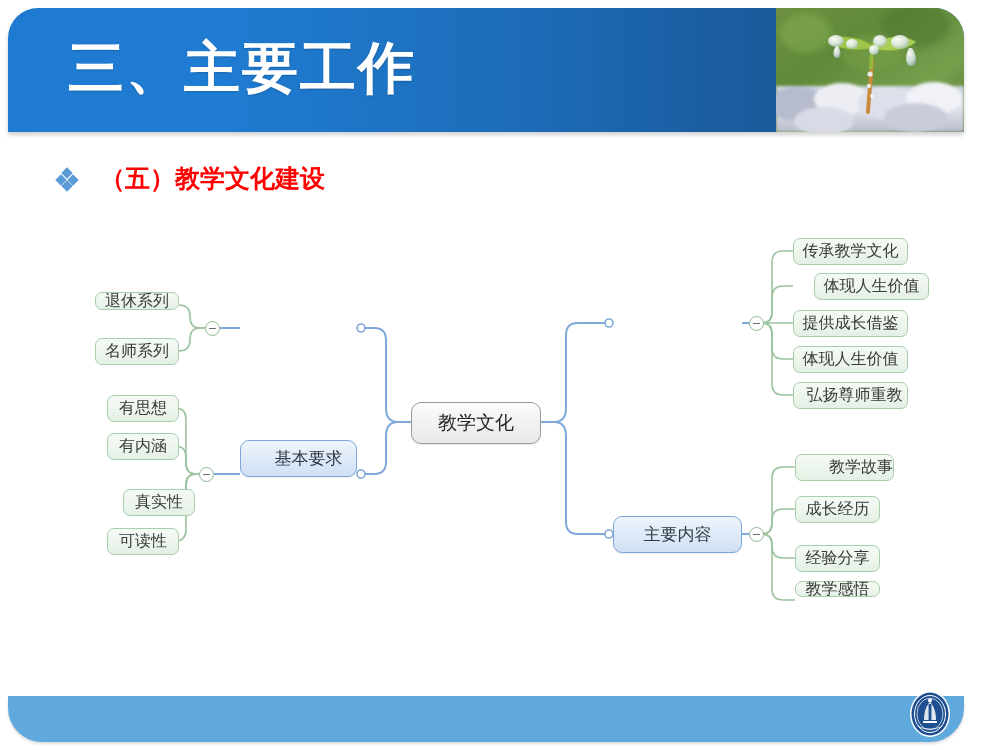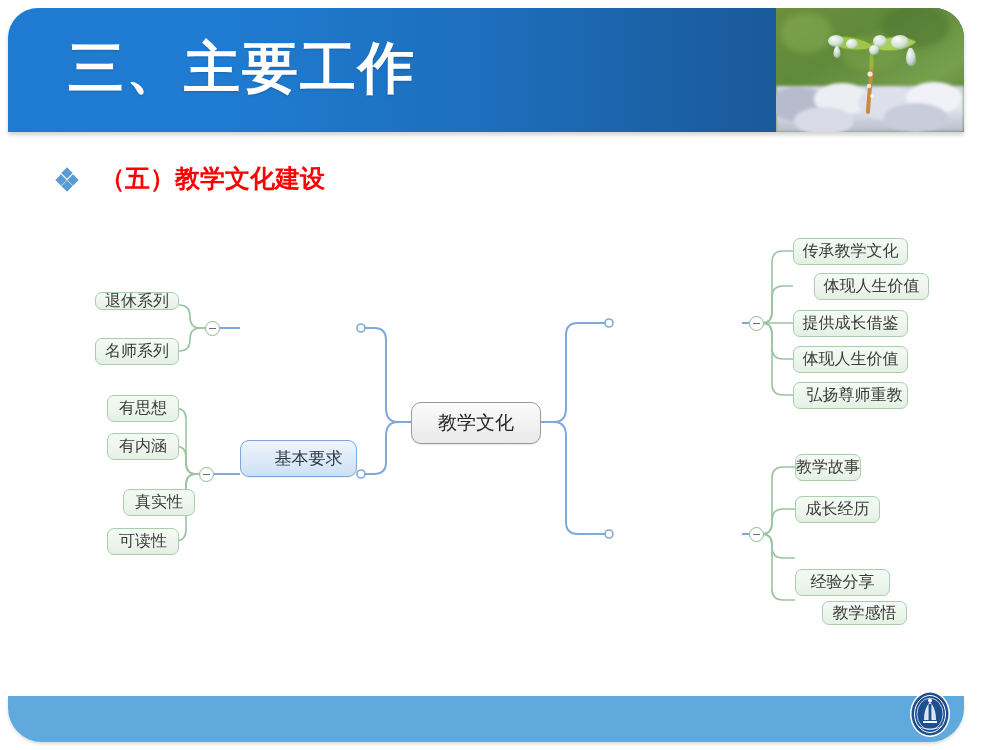--- a/index.html
+++ b/index.html
@@ -297,20 +297,23 @@
     </svg>
 
     <div class="node center" style="left:411px; top:192px; width:130px; height:42px;">
       <span>教学文化</span>
     </div>
 
     <div class="node branch" style="left:240px; top:230px; width:117px; height:37px;padding-left:20px;">
       <span>基本要求</span>
     </div>
 
+    <div class="node branch" style="left:613px; top:306px; width:129px; height:37px;">
+      <span>主要内容</span>
+    </div>
 
     <div class="node leaf" style="left:95px; top:82px; width:84px; height:18px;">
       <span>退休系列</span>
     </div>
     <div class="node leaf" style="left:95px; top:128px; width:84px; height:27px;">
       <span>名师系列</span>
     </div>
 
     <div class="node leaf" style="left:107px; top:185px; width:72px; height:27px;">
       <span>有思想</span>
@@ -334,30 +337,30 @@
     <div class="node leaf" style="left:793px; top:100px; width:115px; height:27px;">
       <span>提供成长借鉴</span>
     </div>
     <div class="node leaf" style="left:793px; top:136px; width:115px; height:27px;">
       <span>体现人生价值</span>
     </div>
     <div class="node leaf" style="left:793px; top:172px; width:115px; height:27px;padding-left:8px;">
       <span>弘扬尊师重教</span>
     </div>
 
-    <div class="node leaf" style="left:795px; top:244px; width:66px; height:27px;">
+    <div class="node leaf" style="left:795px; top:244px; width:99px; height:27px;justify-content:flex-end;">
       <span>教学故事</span>
     </div>
     <div class="node leaf" style="left:795px; top:286px; width:85px; height:27px;">
       <span>成长经历</span>
     </div>
-    <div class="node leaf" style="left:795px; top:335px; width:95px; height:27px;margin-top:24px;">
+    <div class="node leaf" style="left:795px; top:335px; width:85px; height:27px;">
       <span>经验分享</span>
     </div>
-    <div class="node leaf" style="left:795px; top:391px; width:85px; height:24px;margin-left:27px;">
+    <div class="node leaf" style="left:795px; top:371px; width:85px; height:16px;">
       <span>教学感悟</span>
     </div>
 
     <div class="toggle green" style="left:205px; top:111px;">
       <i></i>
     </div>
     <div class="toggle green" style="left:199px; top:257px;">
       <i></i>
     </div>
     <div class="toggle green" style="left:749px; top:106px;">

